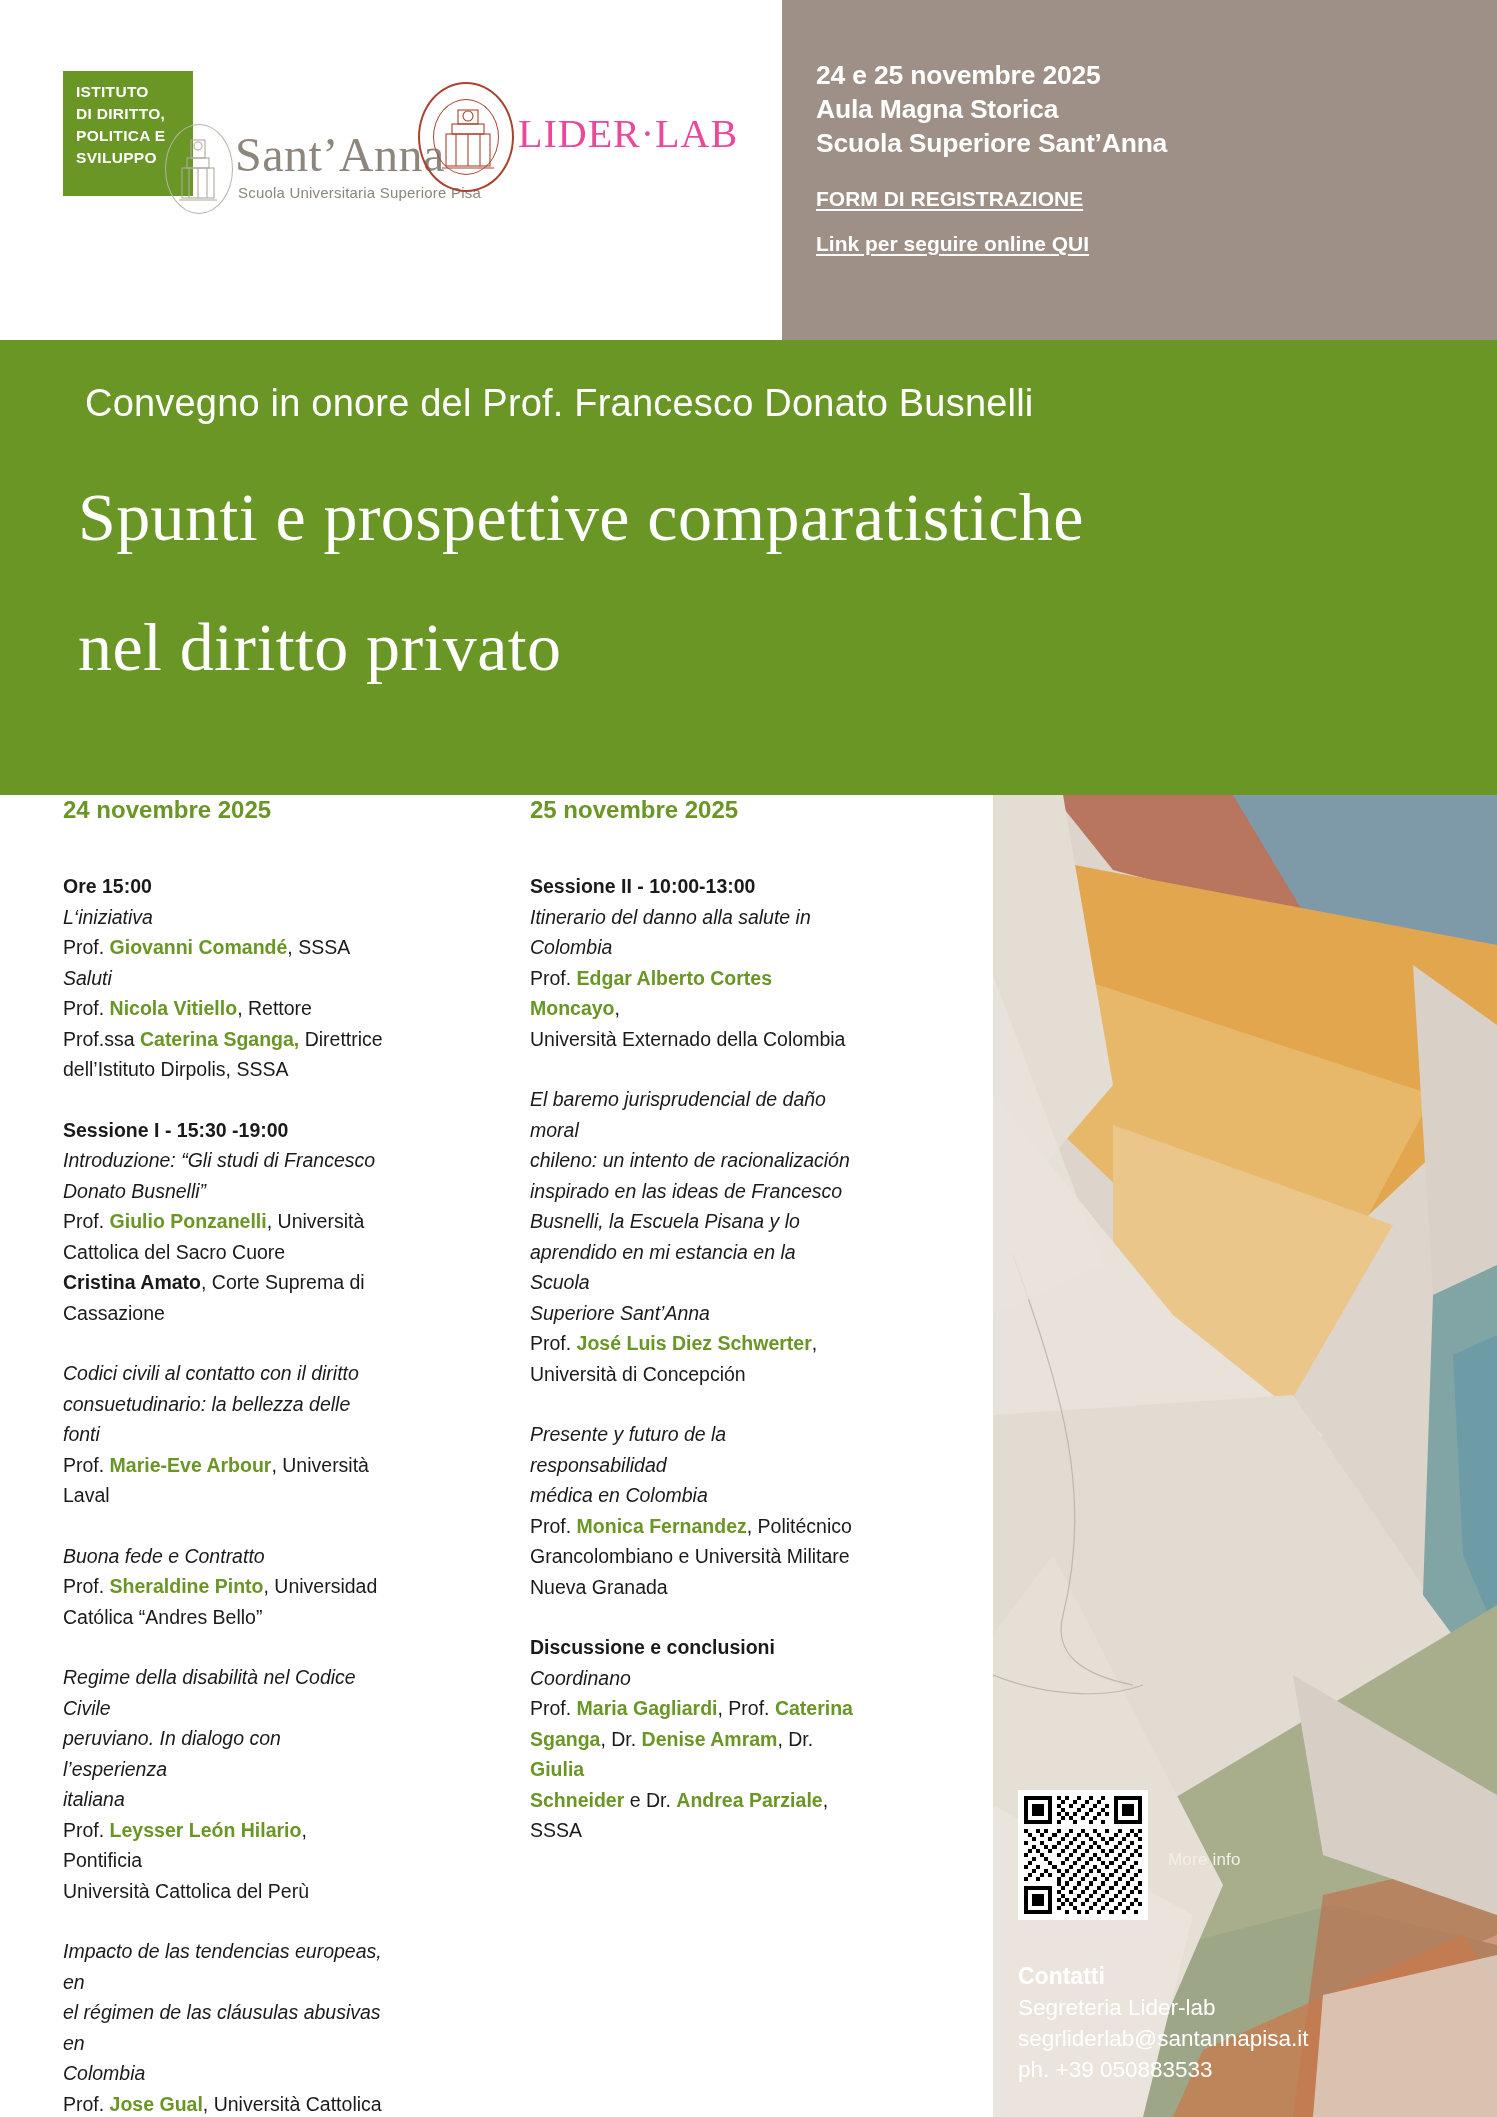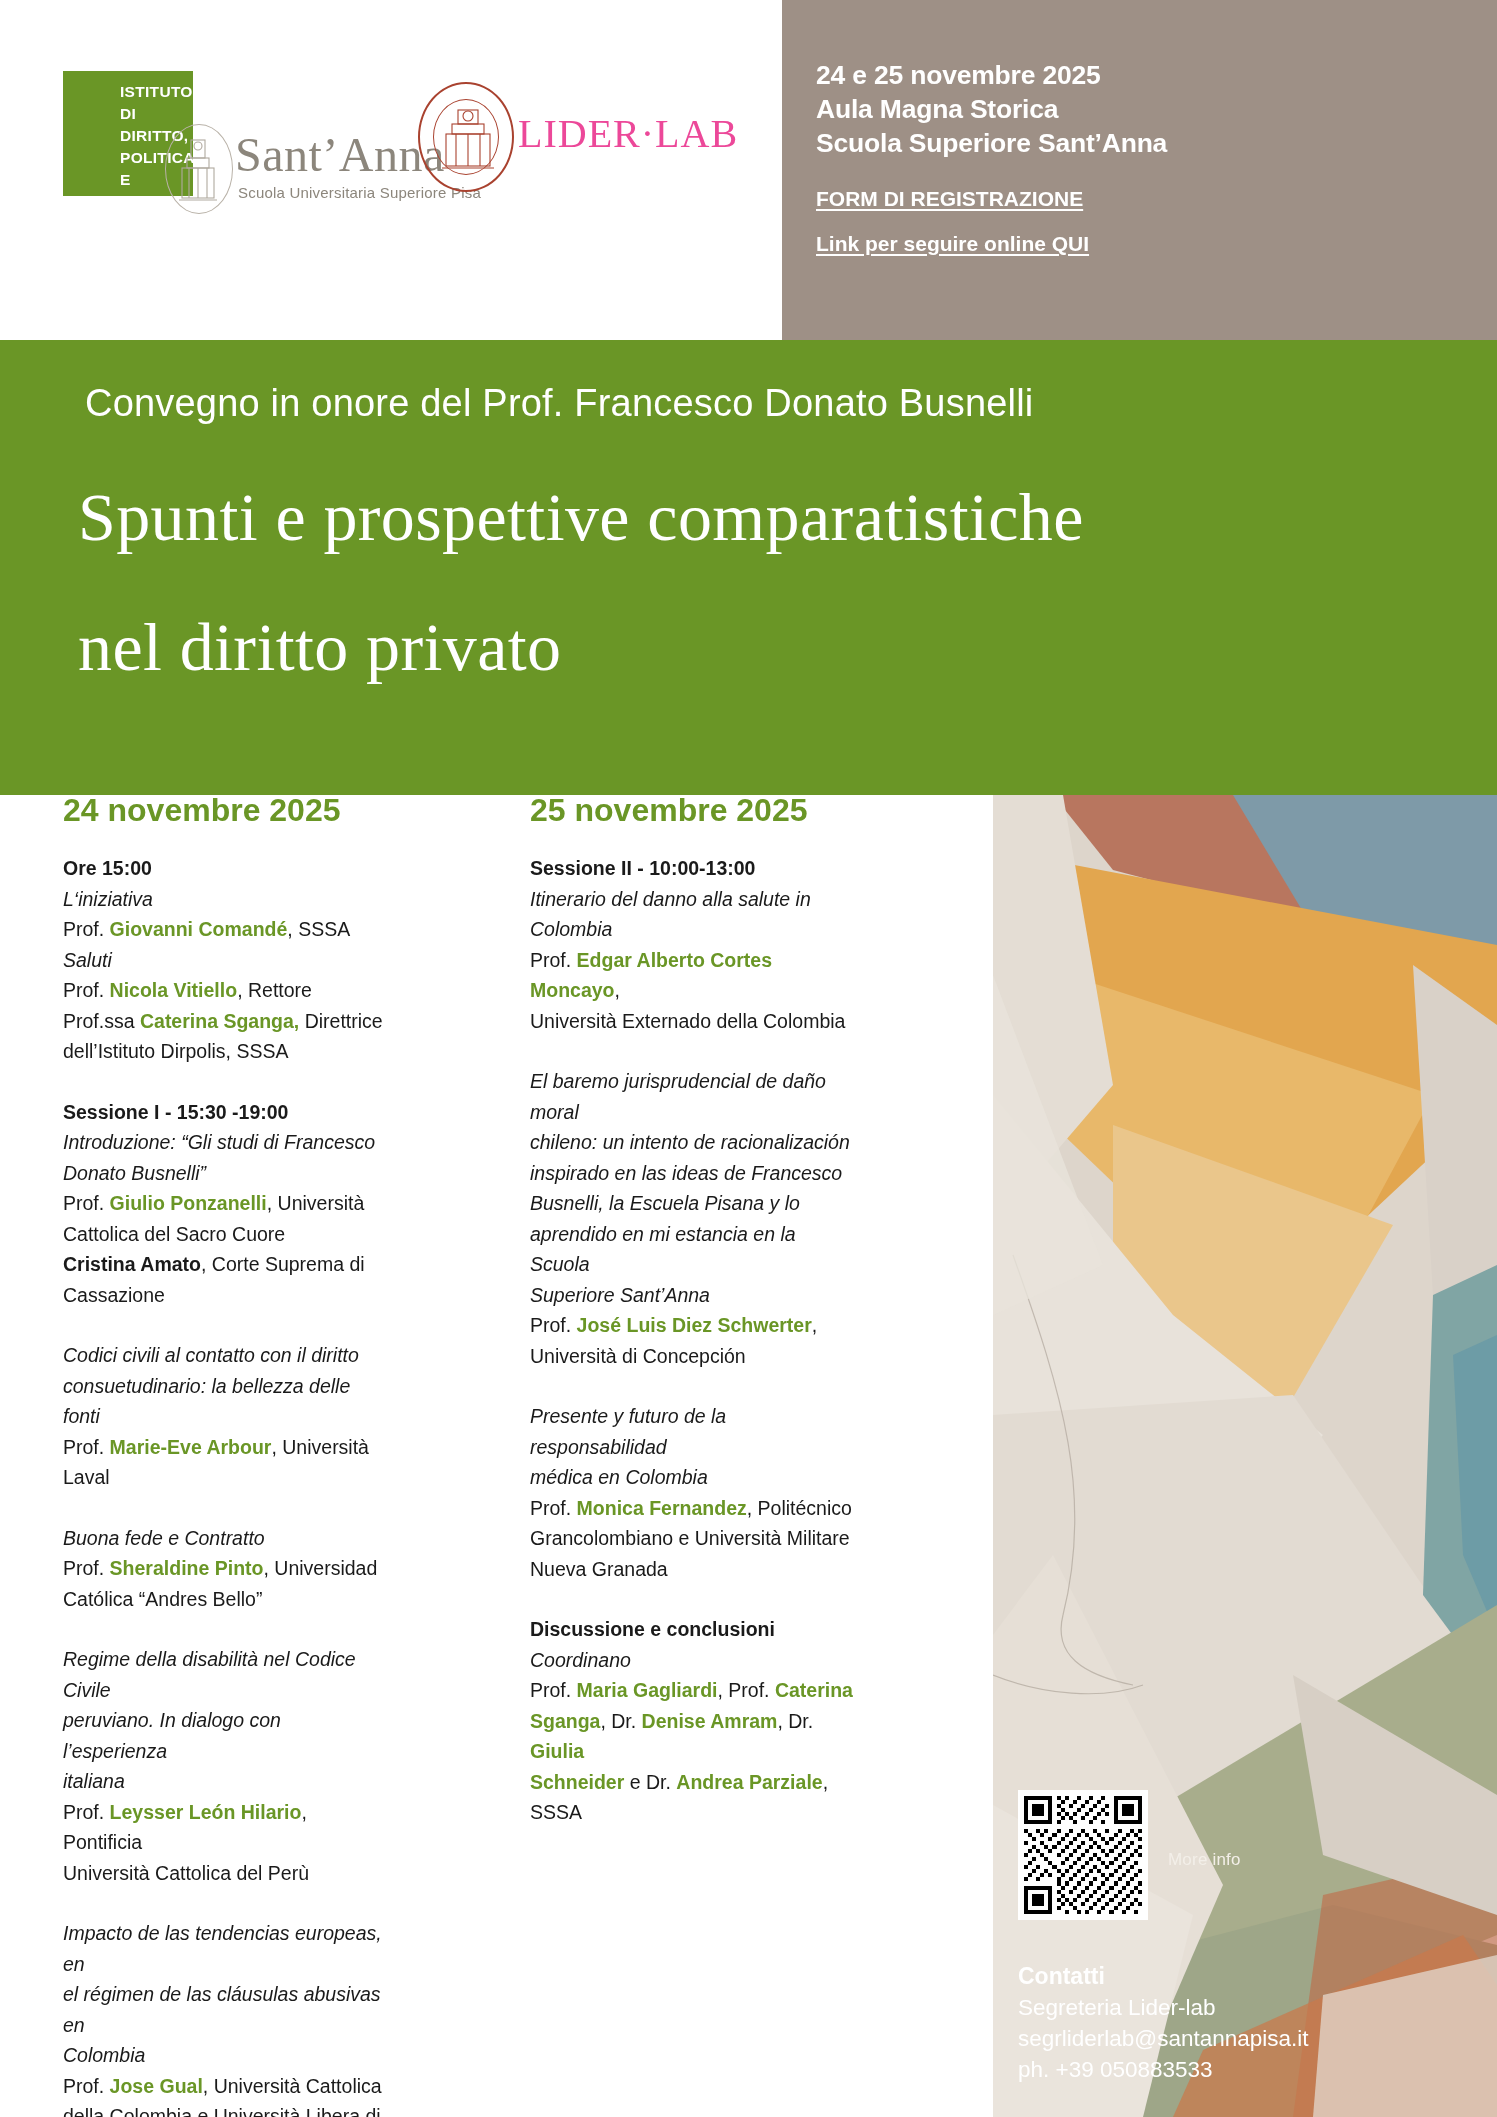--- a/index.html
+++ b/index.html
@@ -29,21 +29,20 @@
     text-decoration: underline; text-underline-offset: 3px; white-space:nowrap;
     display:inline-block;
   }
   .reg-gap1 { height: 26px; }
   .reg-gap2 { height: 19px; }
 
   
   .logo-dirpolis {
     position:absolute; left:63px; top:71px; width:130px; height:125px;
     background:#6a9626;
-    padding-left:44px;
   }
   .logo-dirpolis .lines {
     padding: 10px 0 0 13px;
     color:#ffffff; font-weight:bold; font-size:15.5px; line-height:22px;
     letter-spacing:0.3px;
   }
   .logo-santanna { position:absolute; left:165px; top:120px; width:330px; height:96px; }
   .crest { position:absolute; left:0; top:4px; width:68px; height:90px; }
   .crest .oval {
     position:absolute; left:0; top:0; width:68px; height:90px;
@@ -90,22 +89,22 @@
   }
 
   
   .body-area { position:absolute; left:0; top:795px; width:1497px; height:1322px; background:#fff; }
 
   .col { position:absolute; top:0; font-size:19.5px; line-height:30.5px; color:#1a1a1a; }
   .col-left  { left:63px;  width:320px; }
   .col-right { left:530px; width:330px; }
 
   .day-head {
-    color:#6a9626; font-weight:bold; font-size:32px; line-height:30px;
-    margin-bottom: 28px;
+    color:#6a9626; font-weight:bold; font-size:24px; line-height:30px;
+    margin-bottom: 46px;
   }
   .block { margin-bottom: 30px; }
   .block.tight { margin-bottom: 0; }
   .line { }
   .b { font-weight:bold; }
   .i { font-style: italic; }
   .g { color:#6a9626; font-weight:bold;margin-top:8px; }
   .blk-b { color:#1a1a1a; font-weight:bold; }
 
   

